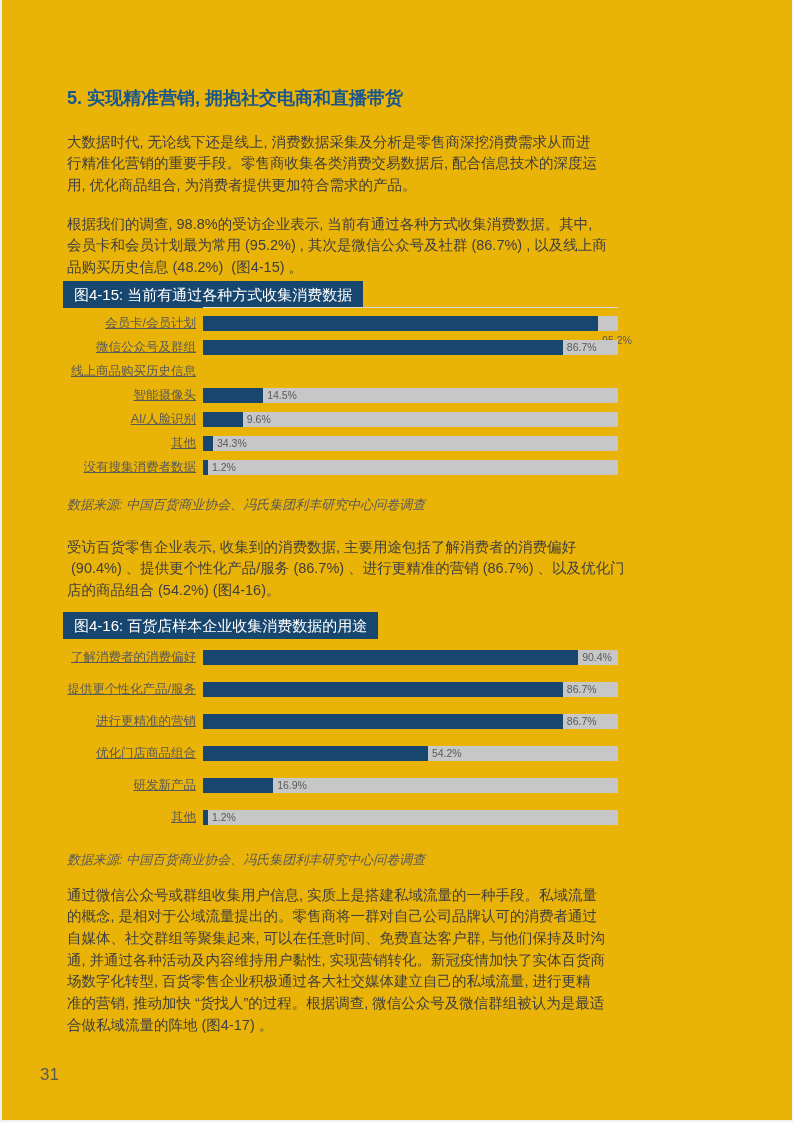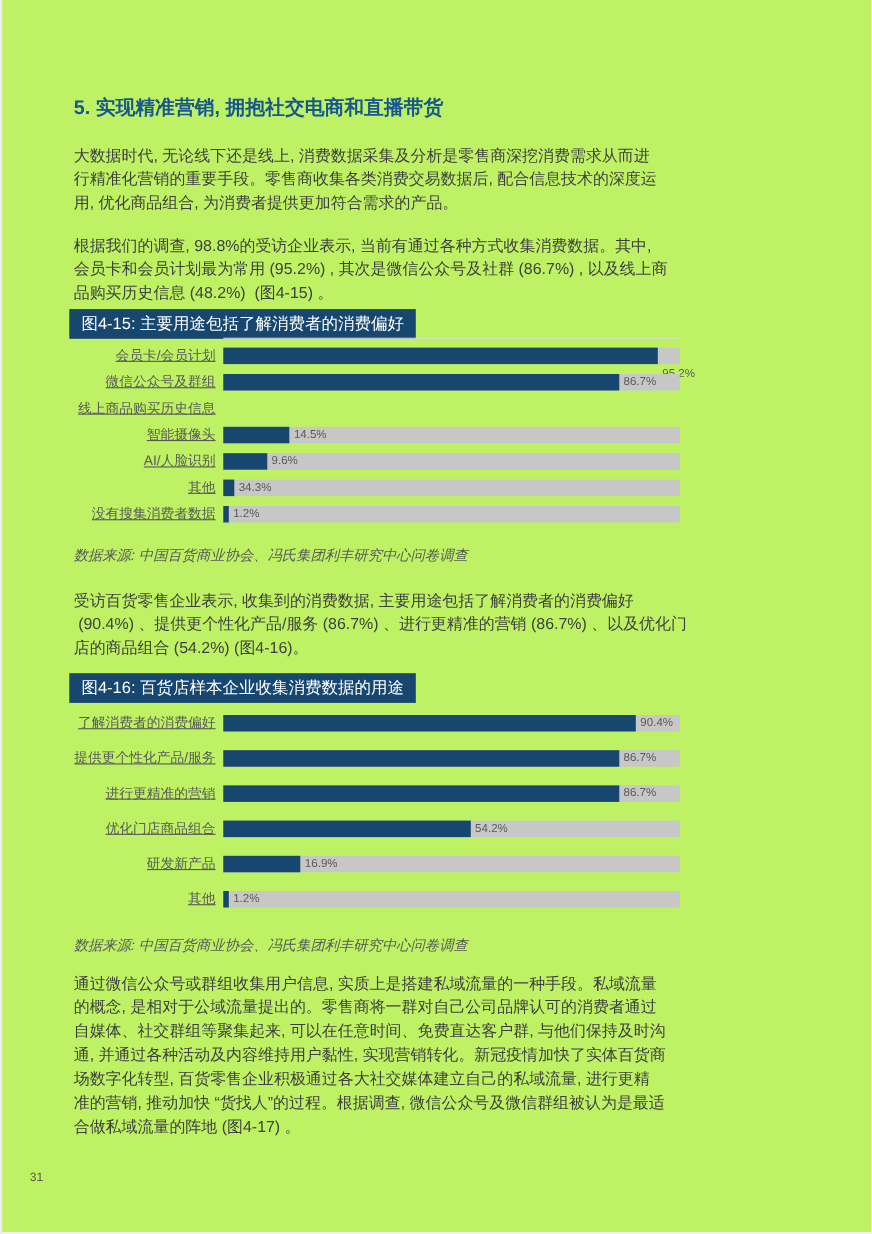--- a/index.html
+++ b/index.html
@@ -1,19 +1,19 @@
 <!DOCTYPE html>
 <html style="--navy: #17476E; --heading-blue: #17568F; --track: #C7C7C7;"><head>
 <meta charset="utf-8">
 <style>
   html,body { margin:0; padding:0; background:#ffffff; }
   .doc {
     position:relative;
     width:793px; height:1122px;
-    background:#bef264;
+    background:#eab308;
     box-shadow: inset 2px 0 0 #ededed, inset 0 -2px 0 #f0f0f0, inset -1px 0 0 #f6f6f6;
     font-family:"Liberation Sans","DejaVu Sans",sans-serif;
     color:#3f3f3f;
     overflow:hidden;
   }
   .section-heading {
     position:absolute; left:67px; top:74px; width:620px;
     font-size:18px; font-weight:bold; color:var(--heading-blue,#17568F);
   }
   .para {
@@ -65,39 +65,39 @@
     white-space:nowrap;
   }
   .source-note {
     position:absolute; left:67px; width:565px;
     font-size:13px; font-style:italic; color:#595959;
     white-space:nowrap;
   }
   .source-1 { top:483px; }
   .source-2 { top:838px; }
   .page-number {
-    position:absolute; left:27px; top:1065px;
-    font-size:11px; color:#595959;text-align:right;
+    position:absolute; left:40px; top:1065px;
+    font-size:17px; color:#595959;text-align:right;
   }
 </style>
 </head>
 <body>
 
 <div class="doc">
 
   <h1 class="section-heading">5. 实现精准营销, 拥抱社交电商和直播带货</h1>
 
   <p class="para para-1">大数据时代, 无论线下还是线上, 消费数据采集及分析是零售商深挖消费需求从而进
 行精准化营销的重要手段。零售商收集各类消费交易数据后, 配合信息技术的深度运
 用, 优化商品组合, 为消费者提供更加符合需求的产品。</p>
   <p class="para para-2">根据我们的调查, 98.8%的受访企业表示, 当前有通过各种方式收集消费数据。其中,
 会员卡和会员计划最为常用 (95.2%) , 其次是微信公众号及社群 (86.7%) , 以及线上商
 品购买历史信息 (48.2%)  (图4-15) 。</p>
 
-  <div class="fig-banner banner-1">图4-15: 主要用途包括了解消费者的消费偏好</div>
+  <div class="fig-banner banner-1">图4-15: 当前有通过各种方式收集消费数据</div>
 
   <div class="chart-topline"></div>
 
   <div class="chart chart-1">
       <div class="chart-row">
         <div class="chart-label">会员卡/会员计划</div>
         <div class="chart-track" style="background: rgb(199, 199, 199);">
           <div class="chart-bar" style="width: 95.2%; background: rgb(23, 71, 110);"></div>
           <span class="chart-value" style="left: 95.2%; margin-top: 17px;">95.2%</span>
         </div>

